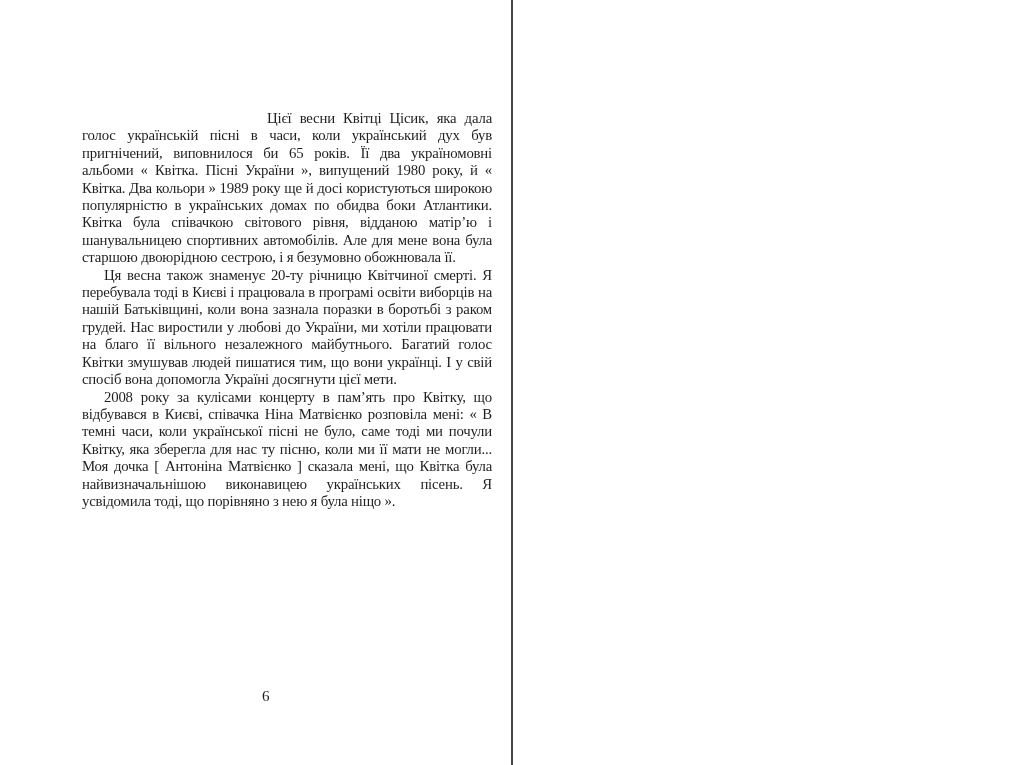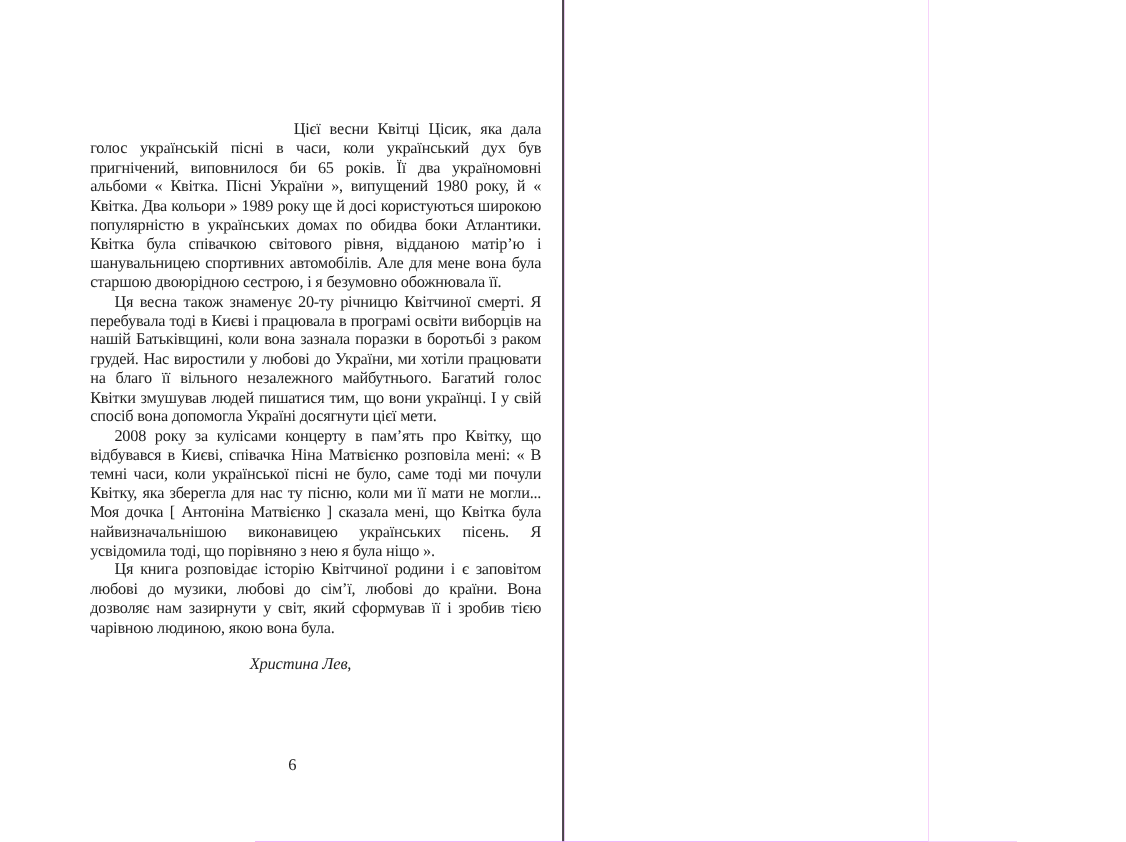--- a/index.html
+++ b/index.html
@@ -1,18 +1,18 @@
 <!DOCTYPE html>
 <html><head>
 <meta charset="utf-8">
 <style>
   html,body { margin:0; padding:0; background:#ffffff; }
   .stage {
     position:relative; width:844px; height:765px; overflow:hidden;
-    background:#d946ef; color:#1f1f1f;
+    background:#0369a1; color:#1f1f1f;
     font-family:"Liberation Serif", serif;
   }
   .page { position:absolute; top:0; height:765px; background:#ffffff; }
   .page-left  { left:0; width:511px; }
   .page-right { left:513px; width:511px; }
   .spine {
     position:absolute; left:511px; top:0; width:2px; height:765px;
     background:#474747;
   }
   
@@ -34,23 +34,21 @@
 </head>
 <body>
 
 <div class="stage">
 
   <div class="page page-left">
     <div class="left-text">
       <p class="para first">Цієї весни Квітці Цісик, яка дала голос українській пісні в часи, коли український дух був пригнічений, виповнилося би 65 років. Її два україномовні альбоми « Квітка. Пісні України », випущений 1980 року, й « Квітка. Два кольори » 1989 року ще й досі користуються широкою популярністю в українських домах по обидва боки Атлантики. Квітка була співачкою світового рівня, відданою матір’ю і шанувальницею спортивних автомобілів. Але для мене вона була старшою двоюрідною сестрою, і я безумовно обожнювала її.</p>
       <p class="para">Ця весна також знаменує 20-ту річницю Квітчиної смерті. Я перебувала тоді в Києві і працювала в програмі освіти виборців на нашій Батьківщині, коли вона зазнала поразки в боротьбі з раком грудей. Нас виростили у любові до України, ми хотіли працювати на благо її вільного незалежного майбутнього. Багатий голос Квітки змушував людей пишатися тим, що вони українці. І у свій спосіб вона допомогла Україні досягнути цієї мети.</p>
       <p class="para">2008 року за кулісами концерту в пам’ять про Квітку, що відбувався в Києві, співачка Ніна Матвієнко розповіла мені: « В темні часи, коли української пісні не було, саме тоді ми почули Квітку, яка зберегла для нас ту пісню, коли ми її мати не могли... Моя дочка [ Антоніна Матвієнко ] сказала мені, що Квітка була найвизначальнішою виконавицею українських пісень. Я усвідомила тоді, що порівняно з нею я була ніщо ».</p>
-      <p class="para">Ця книга розповідає історію Квітчиної родини і є заповітом любові до музики, любові до сім’ї, любові до країни. Вона дозволяє нам зазирнути у світ, який сформував її і зробив тією чарівною людиною, якою вона була.</p>
       <div class="signature">
-        <div>Христина Лев,</div>
       </div>
     </div>
     <div class="page-number pn-left">6</div>
   </div>
 
   <div class="spine"></div>
 
   <div class="page page-right">
 
     

